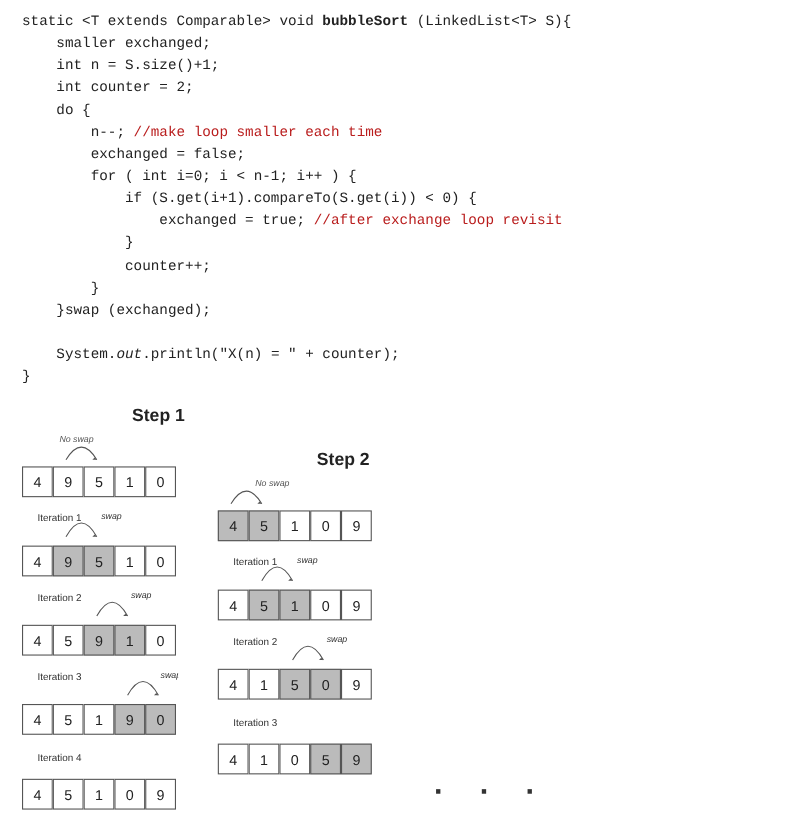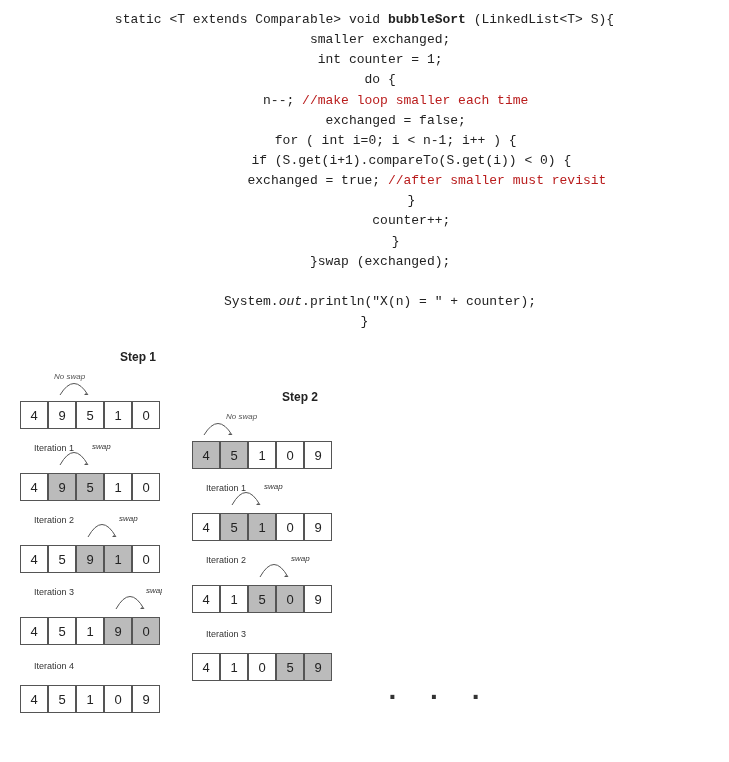--- a/index.html
+++ b/index.html
@@ -11,42 +11,41 @@
       width: 729px;
       min-height: 762px;
       padding: 10px 20px;
     }
     .code-block {
       white-space: pre;
       font-family: 'Courier New', Courier, monospace;
       font-size: 13px;
       line-height: 1.55;
       color: #222;
-      text-align: center;
     }
     .bold { font-weight: bold; }
     .italic { font-style: italic; }
     .comment { color: #b91c1c; }
 
     
     .diagram-area {
       margin-top: 18px;
       display: flex;
       flex-direction: row;
       align-items: flex-start;
       gap: 30px;
     }
     .step-col {
       display: flex;
       flex-direction: column;
       align-items: flex-start;
     }
     .step-label {
       font-family: Arial, sans-serif;
-      font-size: 12px;
+      font-size: 16px;
       font-weight: bold;
       margin-bottom: 2px;
       margin-left: 50px;
     }
     .array-row {
       display: flex;
       flex-direction: row;
       align-items: center;
       margin-top: 2px;
     }
@@ -81,27 +80,28 @@
       color: #333;
       align-self: flex-end;
     }
   </style>
 </head>
 <body>
 
 <div>
   <div class="code-block"><span>static &lt;T extends Comparable&gt; void <span class="bold">bubbleSort</span> (LinkedList&lt;T&gt; S){</span></div>
   <div class="code-block">    smaller exchanged;</div>
-  <div class="code-block">    int counter = 1;</div>
+  <div class="code-block">    int n = S.size()+1;</div>
+  <div class="code-block">    int counter = 2;</div>
   <div class="code-block">    do {</div>
   <div class="code-block">        n--; <span class="comment">//make loop smaller each time</span></div>
   <div class="code-block">        exchanged = false;</div>
   <div class="code-block">        for ( int i=0; i &lt; n-1; i++ ) {</div>
   <div class="code-block">            if (S.get(i+1).compareTo(S.get(i)) &lt; 0) {</div>
-  <div class="code-block">                exchanged = true; <span class="comment">//after smaller must revisit</span></div>
+  <div class="code-block">                exchanged = true; <span class="comment">//after exchange loop revisit</span></div>
   <div class="code-block">            }</div>
   <div class="code-block">            counter++;</div>
   <div class="code-block">        }</div>
   <div class="code-block">    }swap (exchanged);</div>
   <div class="code-block">&nbsp;</div>
   <div class="code-block">    System.<span class="italic">out</span>.println("X(n) = " + counter);</div>
   <div class="code-block">}</div>
 </div>
 
 <div class="diagram-area">

